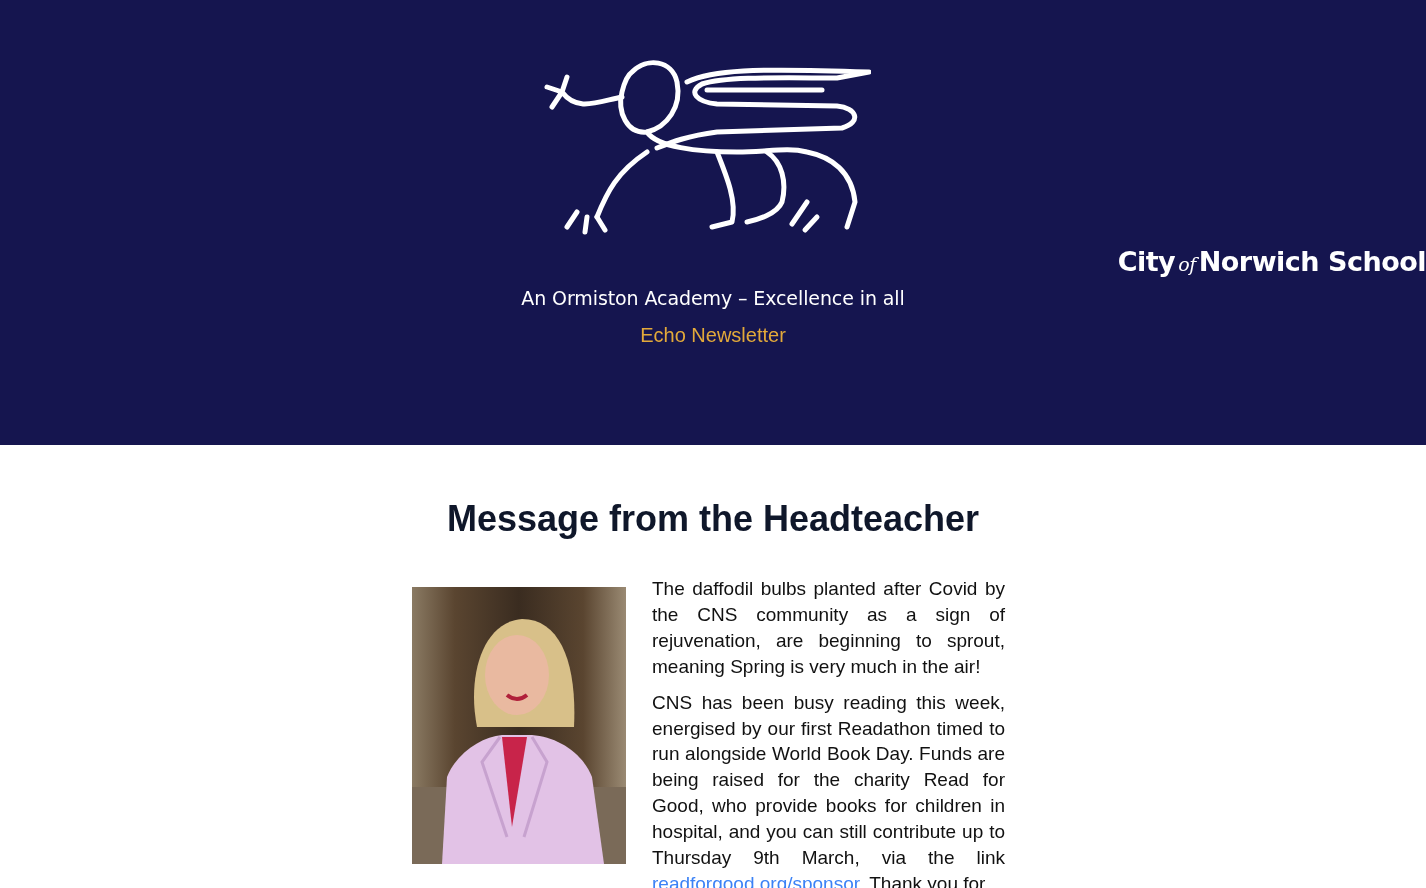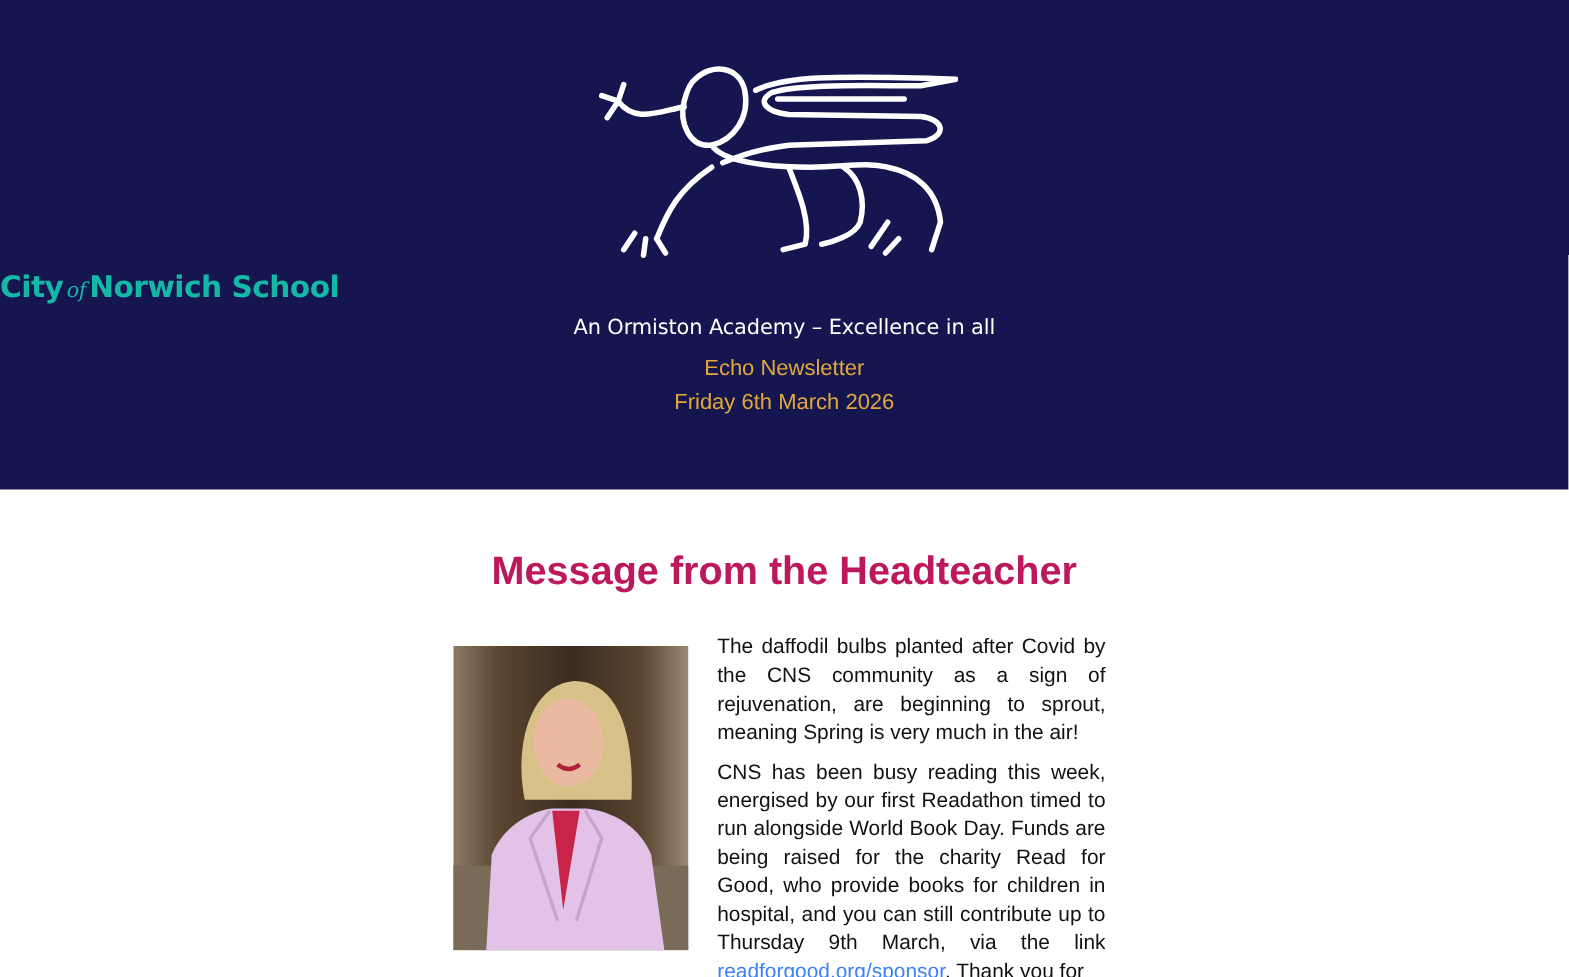--- a/index.html
+++ b/index.html
@@ -1,23 +1,23 @@
 <!DOCTYPE html>
 <html><head>
 <meta charset="utf-8">
 <style>
   html, body { margin: 0; padding: 0; }
   body { width: 1426px; height: 888px; overflow: hidden; background: #ffffff; font-family: "Liberation Sans", sans-serif; }
   .header { width: 100%; height: 445px; background: #15154f; position: relative; }
   .logo { position: absolute; left: 537px; top: 52px; width: 334px; height: 185px; }
-  .school-name { position: absolute; left: 0; right: 0; top: 246px; text-align: left; color: #14b8a6; font-family: "DejaVu Sans", sans-serif; font-weight: bold; font-size: 27px; letter-spacing: -0.5px; }
+  .school-name { position: absolute; left: 0; right: 0; top: 246px; text-align: right; color: #ffffff; font-family: "DejaVu Sans", sans-serif; font-weight: bold; font-size: 27px; letter-spacing: -0.5px; }
   .school-name .of { font-family: "DejaVu Serif", serif; font-style: italic; font-weight: normal; font-size: 19px; margin: 0 3px; }
   .tagline { position: absolute; left: 0; right: 0; top: 287px; text-align: center; color: #ffffff; font-family: "DejaVu Sans", sans-serif; font-size: 19px; letter-spacing: -0.1px; }
   .nl-title { position: absolute; left: 0; right: 0; top: 320px; text-align: center; color: #e2a93a; font-size: 20px; line-height: 31px; }
-  .section-title { position: absolute; left: 0; right: 0; top: 498px; text-align: center; color: #be185d; font-weight: bold; font-size: 36px; }
+  .section-title { position: absolute; left: 0; right: 0; top: 498px; text-align: center; color: #0f172a; font-weight: bold; font-size: 36px; }
   .photo { position: absolute; left: 412px; top: 587px; width: 214px; height: 277px; overflow: hidden; }
   .body-text { position: absolute; left: 652px; top: 576px; width: 353px; color: #111; font-size: 19px; line-height: 25.9px; text-align: justify; }
   .body-text p { margin: 0 0 10px 0; }
   .body-text a { color: #3b82f6; text-decoration: none; }
 </style>
 </head>
 <body>
 
 <div class="header">
   <svg class="logo" viewBox="0 0 334 185" fill="none" stroke="#ffffff" stroke-width="5" stroke-linecap="round" stroke-linejoin="round">
@@ -29,21 +29,20 @@
     <path d="M40 160 L30 175 M50 165 L48 180 M60 165 L68 178"></path>
     <path d="M85 45 C60 50 40 60 25 40 L10 35 M25 40 L15 55 M25 40 L30 25"></path>
     <path d="M180 100 C190 125 200 150 195 170 L175 175"></path>
     <path d="M230 100 C245 110 250 130 245 150 C240 162 220 168 210 170"></path>
     <path d="M270 150 L255 172 M280 165 L268 178"></path>
   </svg>
   <div class="school-name"><span>City</span><span class="of">of</span><span>Norwich School</span></div>
   <div class="tagline">An Ormiston Academy – Excellence in all</div>
   <div class="nl-title">
     <div>Echo Newsletter</div>
-    <div>Friday 6th March 2026</div>
   </div>
 </div>
 
 <h1 class="section-title" style="margin:0">Message from the Headteacher</h1>
 
 <div class="photo">
   <svg width="214" height="277" viewBox="0 0 214 277">
     <defs>
       <linearGradient id="bg" x1="0" y1="0" x2="1" y2="0">
         <stop offset="0" stop-color="#8a7a63"></stop>

